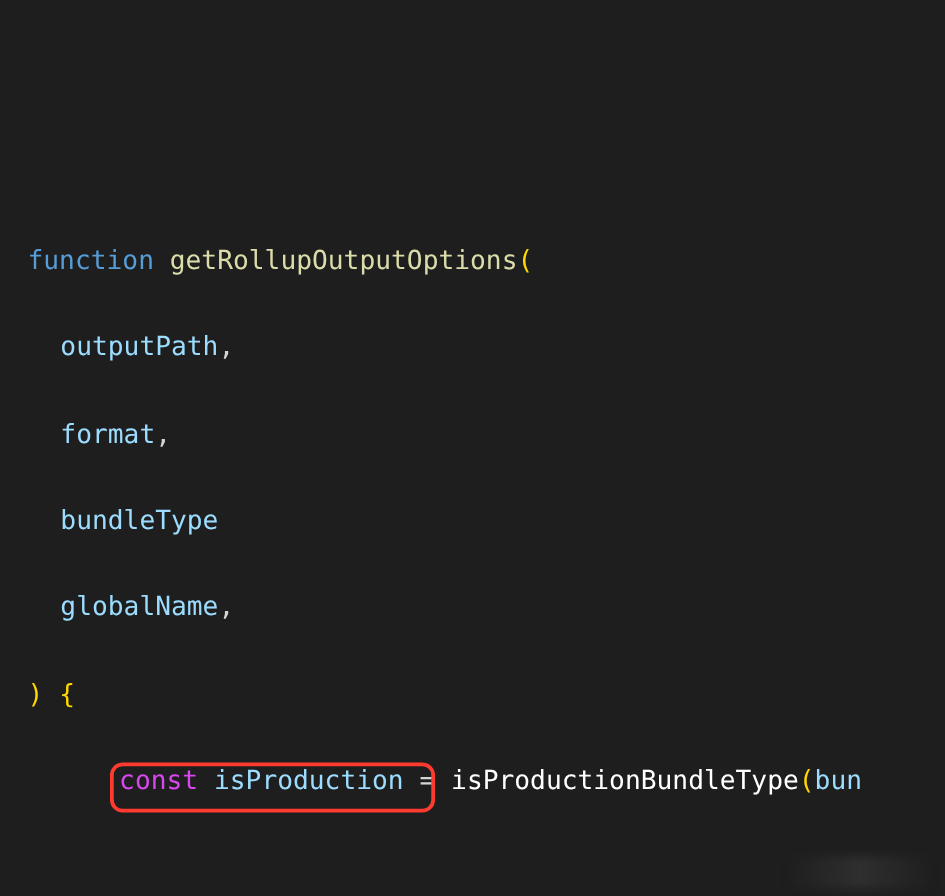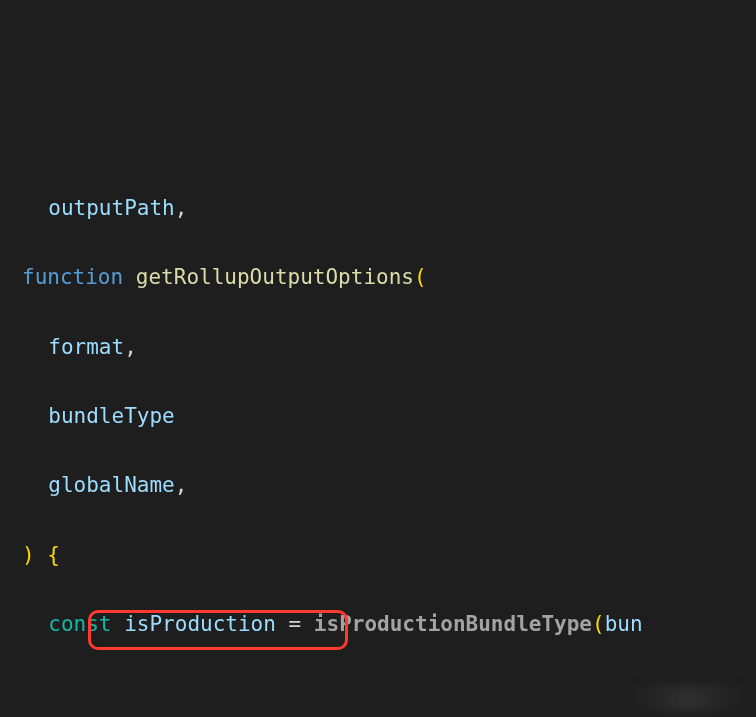--- a/index.html
+++ b/index.html
@@ -10,24 +10,24 @@
     line-height: 1.65;
     color: #d4d4d4;
     padding: 18px 0 18px 22px;
     width: 756px;
     height: 717px;
     overflow: hidden;
     white-space: pre;
     position: relative;
   }
   .kw-func { color: #569cd6; }      
-  .kw-const { color: #14b8a6; }
+  .kw-const { color: #d946ef; margin-left: 47px; }
   .fn-name { color: #dcdcaa; }
   .var { color: #9cdcfe; }
-  .call { color: #a3a3a3; font-weight: bold; }
+  .call { color: #ffffff; }
   .punct { color: #d4d4d4; }
   .op { color: #d4d4d4; }
   .brace { color: #ffd700; }
   .paren { color: #ffd700; }
   .guide {
     border-left: 1px solid #404040;
     display: inline-block;
     width: 0;
     vertical-align: top;
   }
@@ -49,22 +49,22 @@
     filter: blur(4px);
     border-radius: 6px;
   }
 </style>
 </head>
 <body>
 
 
 
 <div>
+<div class="code-line"><span class="kw-func">function</span> <span class="fn-name">getRollupOutputOptions</span><span class="paren">(</span></div>
 <div class="code-line"><span class="guide"></span>  <span class="var">outputPath</span><span class="punct">,</span></div>
-<div class="code-line"><span class="kw-func">function</span> <span class="fn-name">getRollupOutputOptions</span><span class="paren">(</span></div>
 <div class="code-line"><span class="guide"></span>  <span class="var">format</span><span class="punct">,</span></div>
 <div class="code-line"><span class="guide"></span>  <span class="var">bundleType</span></div>
 <div class="code-line"><span class="guide"></span>  <span class="var">globalName</span><span class="punct">,</span></div>
 <div class="code-line"><span class="paren">)</span> <span class="brace">{</span></div>
 <div class="code-line"><span class="guide"></span>  <span class="kw-const">const</span> <span class="var">isProduction</span> <span class="op">=</span> <span class="call">isProductionBundleType</span><span class="paren">(</span><span class="var">bun</span></div>
 
 
 
 
 

